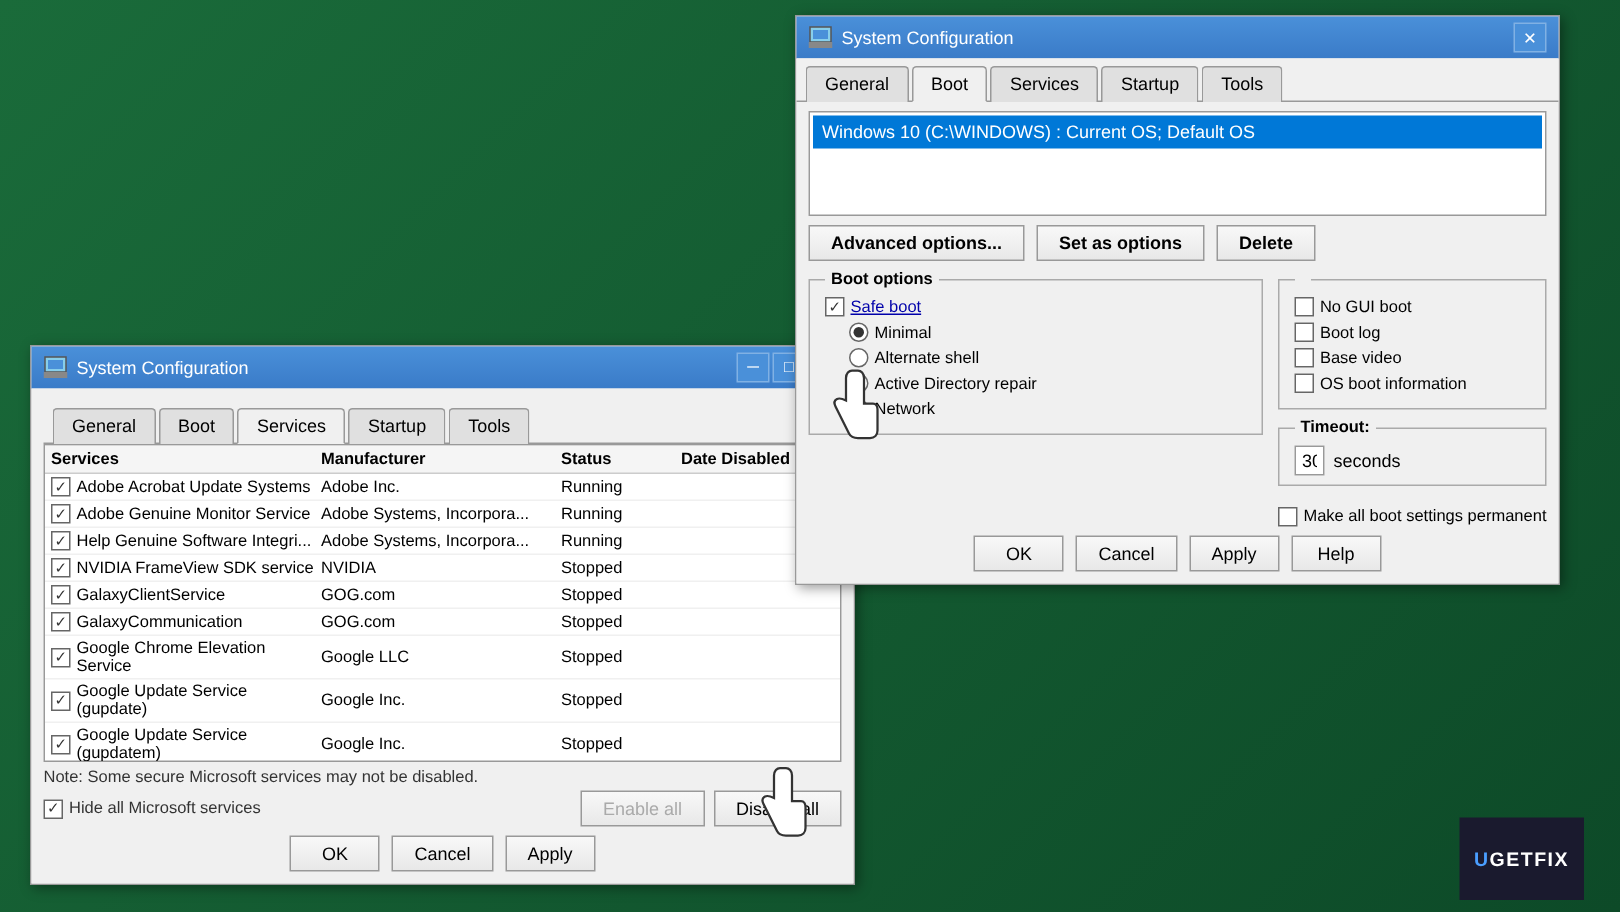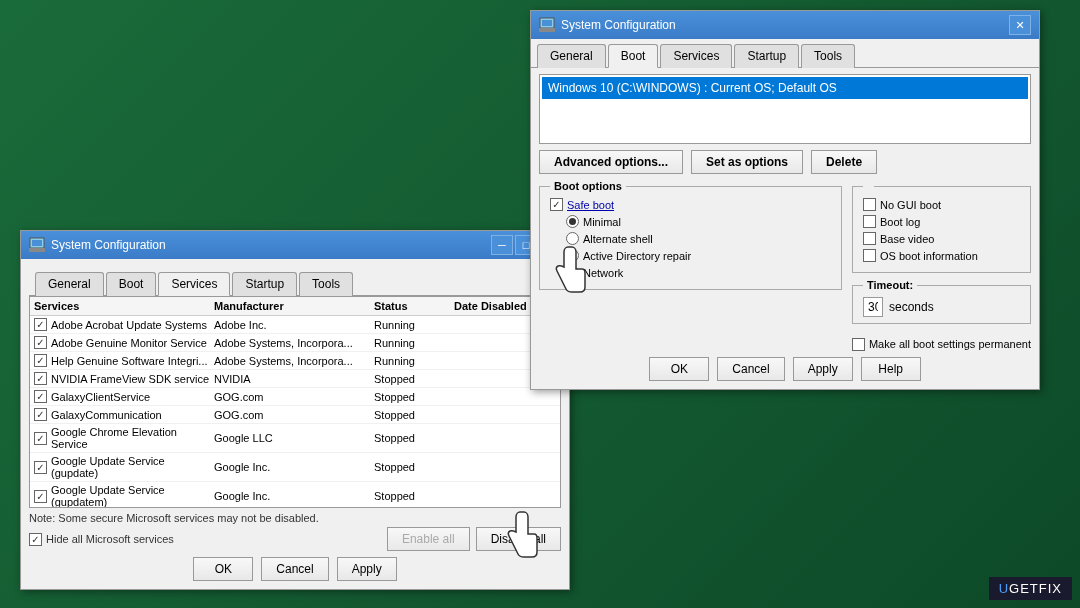--- a/index.html
+++ b/index.html
@@ -348,26 +348,26 @@
 
     .cursor-hand svg {
       width: 100%;
       height: 100%;
     }
 
     
     .watermark {
       position: absolute;
       bottom: 8px;
-      right: 8px;
+      right: 24px;
       background: #1a1a2e;
       color: white;
-      padding: 4px 10px;
+      padding: 20px 10px;
       font-size: 13px;
-      font-weight: normal;
+      font-weight: bold;
       letter-spacing: 1px;
     }
 
     .watermark span.u { color: #4a9eff; }
     .watermark span.fix { color: white; }
 
     .boot-options-group {
       border: 1px solid #aaa;
       padding: 6px 10px;
       position: relative;

